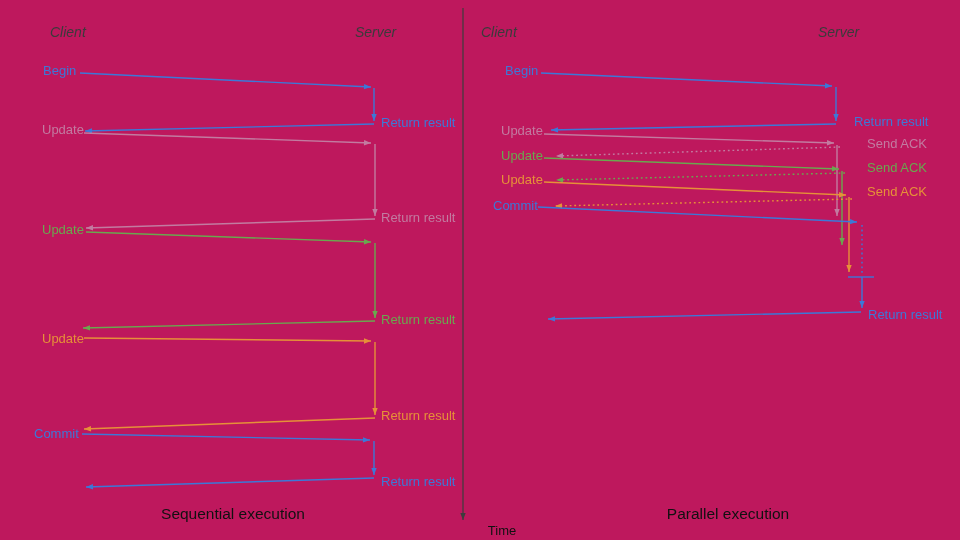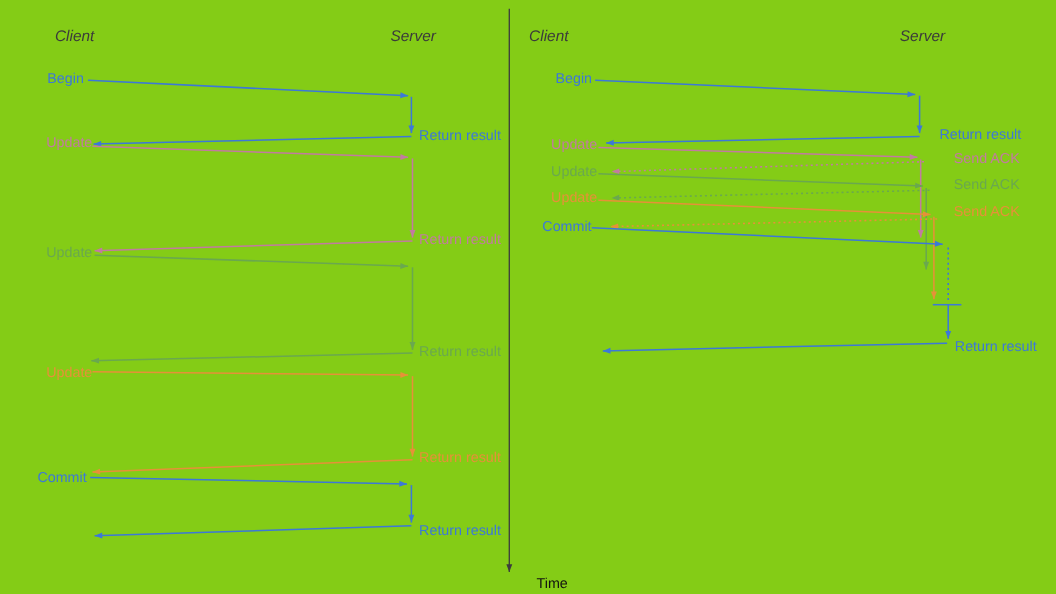--- a/index.html
+++ b/index.html
@@ -1,17 +1,17 @@
 <!DOCTYPE html>
 <html><head>
 <meta charset="utf-8">
 <style>
   html,body { margin:0; padding:0; background:#ffffff; }
   .stage {
-    position:relative; width:960px; height:540px; background:#84cc16;
+    position:relative; width:960px; height:540px; background:#be185d;
     overflow:hidden; font-family:"Liberation Sans","DejaVu Sans",sans-serif;
   }
   svg { position:absolute; left:0; top:0; }
   .panel-title {
     position:absolute; transform:translateX(-50%);
     font-size:15.5px; color:#111111; white-space:nowrap;
   }
   .panel-title.left  { left:233px; top:505px; }
   .panel-title.right { left:728px; top:505px; }
   .time-label {
@@ -172,14 +172,16 @@
       <text x="854" y="126" fill="#3c78d8" font-size="13">Return result</text>
       <text x="501" y="135" fill="#c27ba0" font-size="13">Update</text>
       <text x="867" y="148" fill="#c27ba0" font-size="13">Send ACK</text>
       <text x="501" y="160" fill="#6aa84f" font-size="13">Update</text>
       <text x="867" y="172" fill="#6aa84f" font-size="13">Send ACK</text>
       <text x="501" y="184" fill="#e69138" font-size="13">Update</text>
       <text x="867" y="196" fill="#e69138" font-size="13">Send ACK</text>
       <text x="493" y="210" fill="#3c78d8" font-size="13">Commit</text>
       <text x="868" y="319" fill="#3c78d8" font-size="13">Return result</text>
     </svg>
+  <div class="panel-title left">Sequential execution</div>
+  <div class="panel-title right">Parallel execution</div>
   <div class="time-label">Time</div>
 </div>
 
 </body></html>

